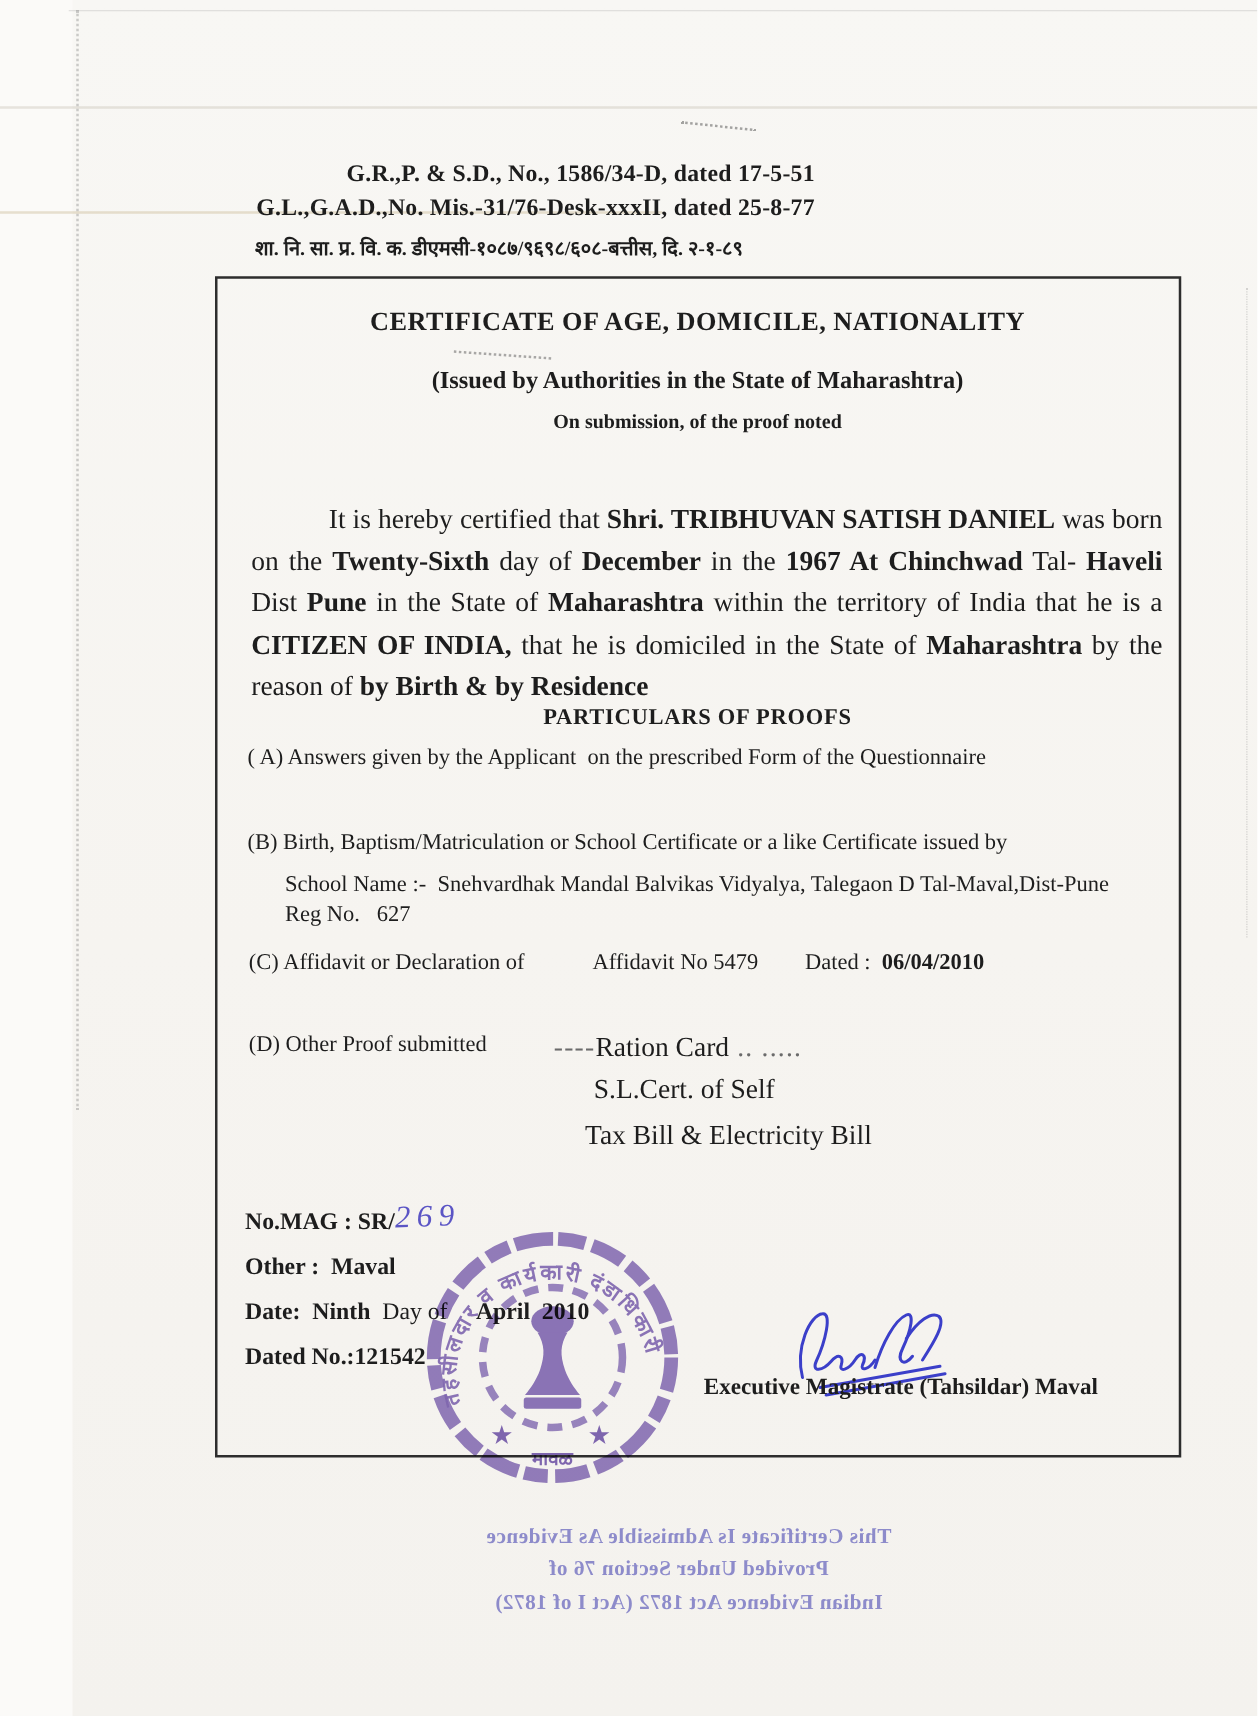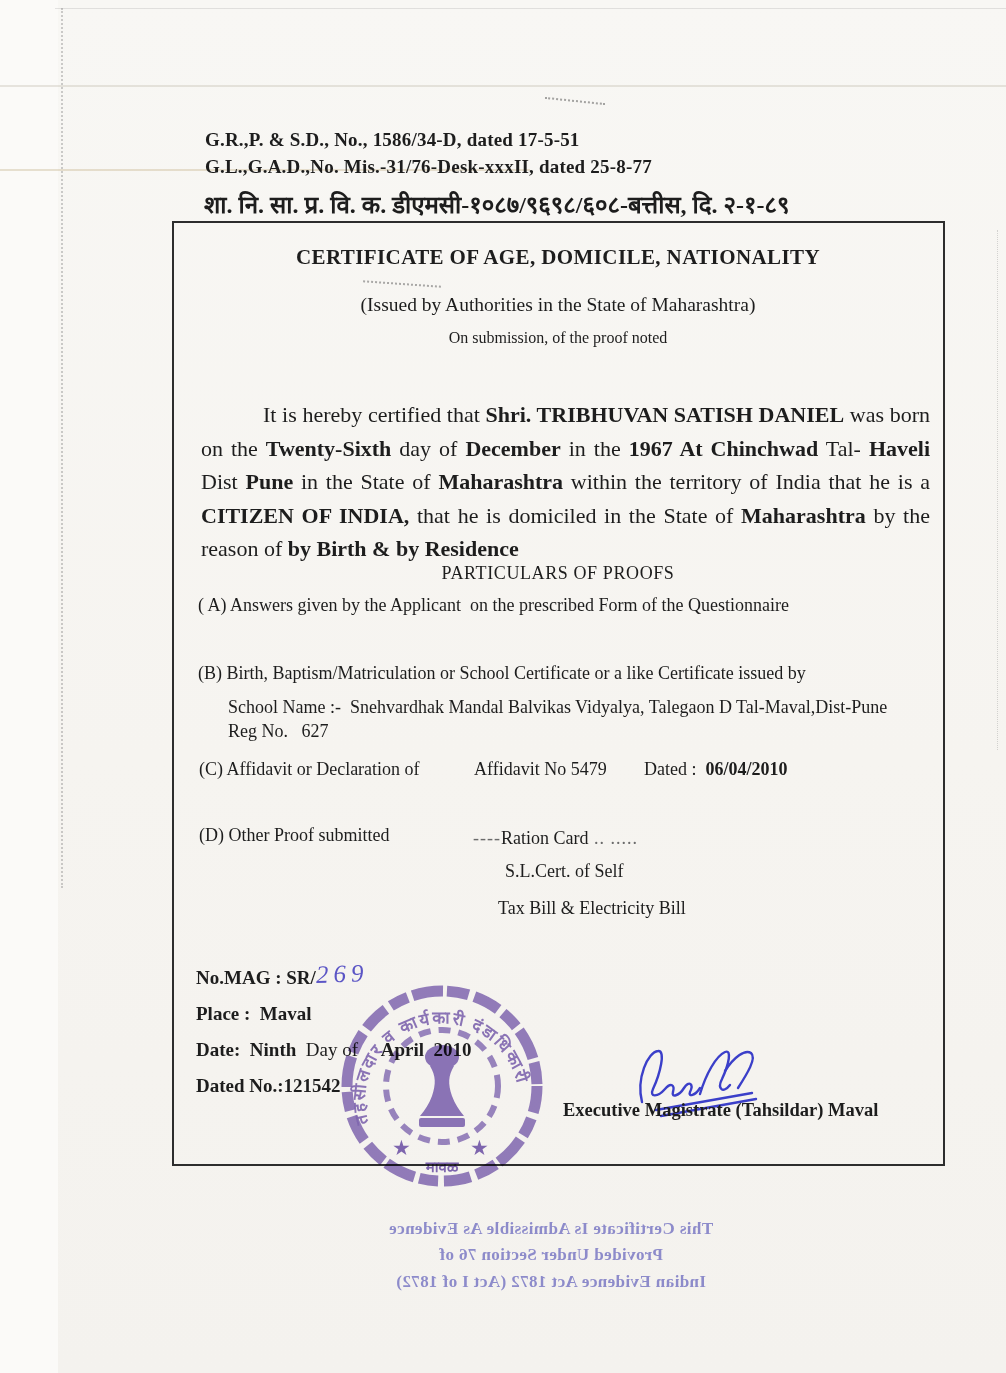--- a/index.html
+++ b/index.html
@@ -16,41 +16,41 @@
   .b{font-weight:bold;}
   
   .v-dotted{left:61px;top:8px;height:880px;width:0;border-left:2px dotted rgba(110,110,110,.33);}
   .v-dotted-right{left:997px;top:230px;height:520px;width:0;border-left:1px dotted rgba(120,120,120,.28);}
   .h-line-top{left:55px;top:8px;width:951px;height:1px;background:rgba(150,150,150,.25);}
   .h-line-1{left:0;top:85px;width:1006px;height:2px;background:rgba(182,174,160,.30);}
   .h-line-2{left:0;top:169px;width:530px;height:2px;background:rgba(196,180,140,.38);}
   .smudge-1{left:545px;top:100px;width:60px;height:0;border-top:2px dotted rgba(60,60,60,.45);transform:rotate(6deg);}
   .smudge-2{left:363px;top:283px;width:78px;height:0;border-top:2px dotted rgba(50,50,50,.40);transform:rotate(4deg);}
   
-  .ref-lines{left:205px;top:126px;font-weight:bold;font-size:19px;line-height:27px;letter-spacing:.2px;}
-  .devanagari{left:204px;top:187px;font-weight:bold;font-size:24px;}
+  .ref-lines{left:205px;top:126px;font-weight:bold;font-size:19px;line-height:27px;letter-spacing:.2px;text-align:right;}
+  .devanagari{left:204px;top:187px;font-weight:bold;font-size:16px;}
   
   .cert-box{left:172px;top:221px;width:769px;height:941px;border:2.5px solid #2d2d2d;background:transparent;}
-  .centered{left:172px;width:772px;text-align:center;}
+  .centered{left:172px;width:772px;text-align:center;font-weight:bold;}
   .cert-title{top:245px;font-weight:bold;font-size:21px;letter-spacing:.4px;}
   .cert-subtitle{top:294px;font-size:19.5px;}
   .submission{top:329px;font-size:16px;}
   .body-par{left:201px;top:398px;width:729px;font-size:22px;line-height:33.5px;text-align:justify;text-indent:62px;}
   .proofs-head{top:563px;font-size:18px;letter-spacing:.6px;}
   .line18{font-size:18px;}
   .pre{white-space:pre;}
   .item-a{left:198px;top:595px;}
   .item-b{left:198px;top:663px;}
   .school-line{left:228px;top:697px;width:706px;}
   .regno-line{left:228px;top:721px;text-align:center;}
   .item-c-label{left:199px;top:759px;}
   .affidavit-no{left:474px;top:759px;}
   .dated{left:644px;top:759px;}
   .item-d-label{left:199px;top:825px;}
-  .other-proofs{left:443px;top:825px;font-size:18px;margin-left:30px;}
+  .other-proofs{left:443px;top:825px;font-size:22px;}
   .proof-item{line-height:26px;}
   .proof-item:nth-child(2){margin-top:7px;margin-left:32px;}
   .proof-item:nth-child(3){margin-top:11px;margin-left:25px;}
   .faint{color:#6b6b6b;letter-spacing:1px;}
   
   .bottom-line{font-size:19px;white-space:pre;}
   .mag-line{left:196px;top:962px;}
   .place-line{left:196px;top:1003px;}
   .date-line{left:196px;top:1039px;}
   .case-line{left:196px;top:1075px;font-weight:bold;}
@@ -105,21 +105,21 @@
   <div class="abs line18 affidavit-no">Affidavit No 5479</div>
   <div class="abs line18 pre dated"><span>Dated :  </span><span class="b">06/04/2010</span></div>
   <div class="abs line18 item-d-label">(D) Other Proof submitted</div>
   <div class="abs other-proofs">
       <div class="proof-item"><span class="faint">----</span><span>Ration Card</span><span class="faint"> ..  .....</span></div>
       <div class="proof-item"><span class="faint"></span><span>S.L.Cert. of Self</span><span class="faint"></span></div>
       <div class="proof-item"><span class="faint"></span><span>Tax Bill &amp; Electricity Bill</span><span class="faint"></span></div>
     </div>
 
   <div class="abs bottom-line mag-line"><span class="b">No.MAG : SR/</span><span class="handwritten">269</span></div>
-  <div class="abs bottom-line place-line"><span class="b">Place :  </span><span class="b">Maval</span></div>
+  <div class="abs bottom-line place-line"><span class="b">Other :  </span><span class="b">Maval</span></div>
   <div class="abs bottom-line date-line"><span class="b">Date:  </span><span class="b">Ninth</span><span>  Day of </span><span class="b">    April  2010</span></div>
   <div class="abs bottom-line case-line">Dated No.:121542</div>
 
   <svg class="abs stamp" width="212" height="212" viewBox="0 0 212 212">
     <g fill="none" stroke="#7a5fb5">
       <circle cx="106" cy="107" r="95" stroke-width="11" stroke-dasharray="27 6 19 5 31 4 22 6" opacity=".85"></circle>
       <circle cx="106" cy="107" r="56" stroke-width="6" stroke-dasharray="12 8" opacity=".8"></circle>
     </g>
     <defs>
       <path id="ringArc" d="M 33,146 A 77,77 0 1 1 179,146" fill="none"></path>

